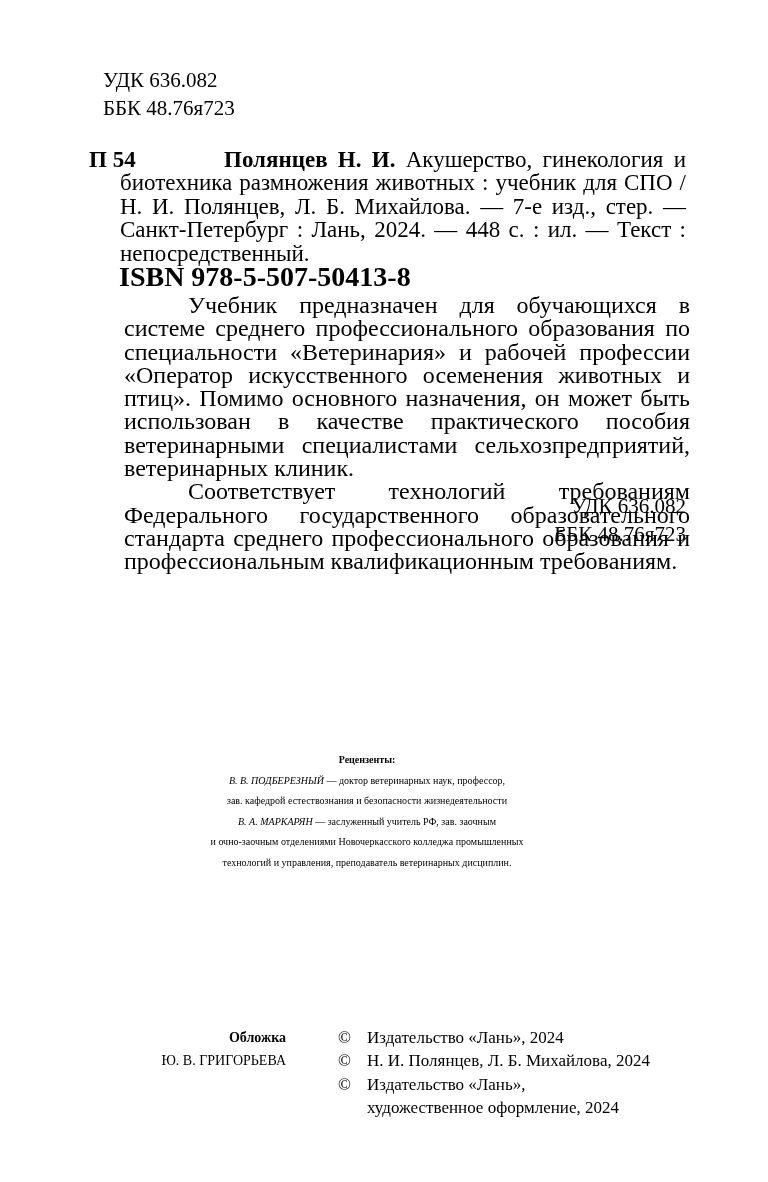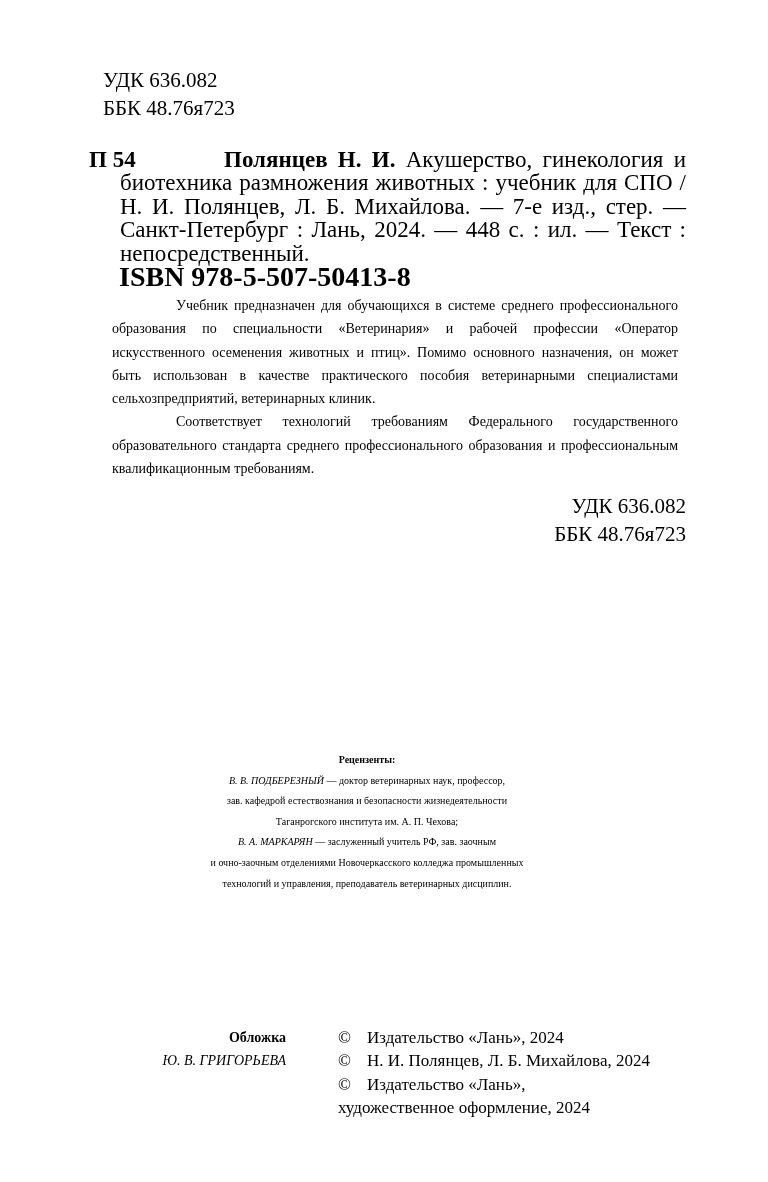--- a/index.html
+++ b/index.html
@@ -47,24 +47,24 @@
     position: absolute;
     left: 119px;
     top: 261px;
     font-size: 28px;
     font-weight: bold;
     white-space: nowrap;
   }
 
   .annotation {
     position: absolute;
-    left: 112px;
+    left: 124px;
     top: 294px;
     width: 566px;
-    font-size: 14px;
+    font-size: 24px;
     line-height: 23.3px;
     text-align: justify;
   }
   .annotation p { text-indent: 64px; }
 
   .codes-right {
     position: absolute;
     right: 82px;
     top: 492px;
     text-align: right;
@@ -89,35 +89,35 @@
     position: absolute;
     left: 56px;
     top: 1026px;
     width: 230px;
     text-align: right;
     font-size: 14px;
     line-height: 23.4px;
     white-space: nowrap;
   }
   .credits-cover-label { font-weight: bold; }
-  .credits-cover-name { font-style: italic; }
+  .credits-cover-name { }
 
   .credits-right {
     position: absolute;
     left: 338px;
     top: 1026px;
     font-size: 17px;
     line-height: 23.4px;
   }
   .credit-row { display: flex; }
   .credit-sign {
     width: 29px;
     flex: 0 0 29px;
   }
-  .credit-line2 { }
+  .credit-line2 { margin-left: 29px; }
 </style>
 </head>
 <body>
 
 <div class="top-codes">
   <div>УДК 636.082</div>
   <div>ББК 48.76я723</div>
 </div>
 
 <div class="catalog">
@@ -134,21 +134,20 @@
 
 <div class="codes-right">
   <div>УДК 636.082</div>
   <div>ББК 48.76я723</div>
 </div>
 
 <div class="reviewers">
   <div class="reviewers-heading">Рецензенты:</div>
   <div><span class="reviewer-name">В. В. ПОДБЕРЕЗНЫЙ</span><span> — доктор ветеринарных наук, профессор,</span></div>
   <div><span class="reviewer-name"></span><span>зав. кафедрой естествознания и безопасности жизнедеятельности</span></div>
-  <div><span class="reviewer-name"></span><span>Таганрогского института им. А. П. Чехова;</span></div>
   <div><span class="reviewer-name">В. А. МАРКАРЯН</span><span> — заслуженный учитель РФ, зав. заочным</span></div>
   <div><span class="reviewer-name"></span><span>и очно-заочным отделениями Новочеркасского колледжа промышленных</span></div>
   <div><span class="reviewer-name"></span><span>технологий и управления, преподаватель ветеринарных дисциплин.</span></div>
 </div>
 
 <div class="credits-left">
   <div class="credits-cover-label">Обложка</div>
   <div class="credits-cover-name">Ю. В. ГРИГОРЬЕВА</div>
 </div>
 

